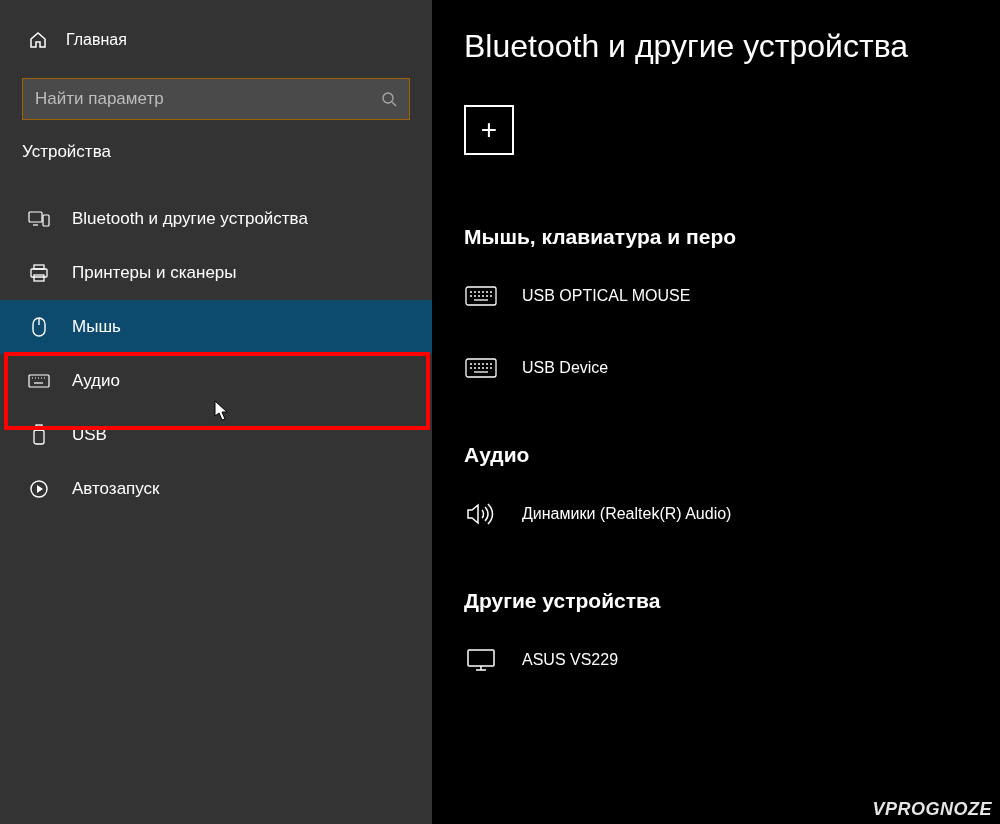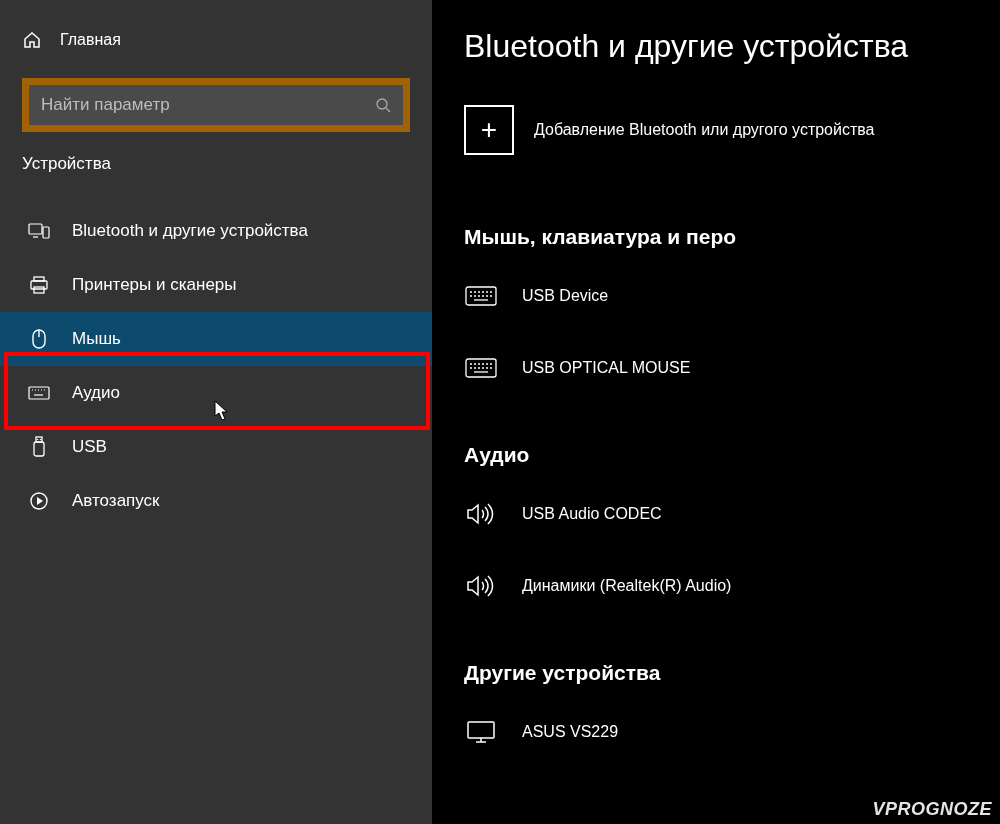--- a/index.html
+++ b/index.html
@@ -1,21 +1,21 @@
 <!DOCTYPE html>
 <html><head>
 <meta charset="utf-8">
 <style>
 * { margin: 0; padding: 0; box-sizing: border-box; font-family: "Segoe UI", Arial, sans-serif; }
 body { background: #000; width: 1000px; height: 824px; overflow: hidden; position: relative; }
 .container { display: flex; height: 100%; }
 .sidebar { width: 432px; background: #333333; padding-top: 18px; color: #fff; }
-.home-row { display: flex; align-items: center; gap: 18px; padding: 12px 28px 20px 22px; cursor: pointer; }
+.home-row { display: flex; align-items: center; gap: 18px; padding: 12px 28px 20px 28px; cursor: pointer; }
 .home-row span { font-size: 16px; }
-.search-box { margin: 8px 22px 22px 22px; background: #4a4a4a; border: 7px solid #a16207; height: 54px; display: flex; align-items: center; padding: 0 12px; cursor: text; }
+.search-box { margin: 8px 22px 22px 22px; background: #4a4a4a; border: 1px solid #a16207; height: 42px; display: flex; align-items: center; padding: 0 12px; cursor: text; }
 .search-box input { background: transparent; border: none; outline: none; color: #ccc; font-size: 17px; flex: 1; }
 .search-box input::placeholder { color: #bdbdbd; }
 .search-icon { color: #aaa; font-size: 16px; }
 .category { padding: 0 38px 18px 22px; font-size: 17px; color: #fff; }
 .nav-items { margin-top: 12px; }
 .nav-item { display: flex; align-items: center; gap: 22px; padding: 16px 28px; font-size: 17px; color: #fff; cursor: pointer; }
 .nav-item.active { background: #0c4a6e; }
 .nav-item .icn { width: 22px; height: 22px; display: flex; align-items: center; justify-content: center; }
 .highlight-box { position: absolute; border: 4px solid #ff0000; pointer-events: none; z-index: 10; }
 .cursor { position: absolute; z-index: 20; width: 18px; height: 22px; }
@@ -132,21 +132,20 @@
       </div>
 
     </div>
   </div>
 
   <div class="main">
     <h1 class="page-title">Bluetooth и другие устройства</h1>
 
     <div class="add-row">
       <div class="add-box">+</div>
-      <span class="label">Добавление Bluetooth или другого устройства</span>
     </div>
 
     <div>
       <h2 class="section-h">Мышь, клавиатура и перо</h2>
       <div class="dev-item">
         <span class="dicn">
           <svg width="32" height="20" viewBox="0 0 32 20" fill="none" stroke="#fff" stroke-width="1.3">
             <rect x="1" y="1" width="30" height="18" rx="2"></rect>
             <line x1="5" y1="6" x2="7" y2="6"></line>
               <line x1="9" y1="6" x2="11" y2="6"></line>
@@ -156,69 +155,58 @@
               <line x1="25" y1="6" x2="27" y2="6"></line>
             <line x1="5" y1="10" x2="7" y2="10"></line>
               <line x1="9" y1="10" x2="11" y2="10"></line>
               <line x1="13" y1="10" x2="15" y2="10"></line>
               <line x1="17" y1="10" x2="19" y2="10"></line>
               <line x1="21" y1="10" x2="23" y2="10"></line>
               <line x1="25" y1="10" x2="27" y2="10"></line>
             <line x1="9" y1="14" x2="23" y2="14"></line>
           </svg>
         </span>
-        <span class="dlabel">USB Device</span>
+        <span class="dlabel">USB OPTICAL MOUSE</span>
       </div>
       <div class="dev-item">
         <span class="dicn">
           <svg width="32" height="20" viewBox="0 0 32 20" fill="none" stroke="#fff" stroke-width="1.3">
             <rect x="1" y="1" width="30" height="18" rx="2"></rect>
             <line x1="5" y1="6" x2="7" y2="6"></line>
               <line x1="9" y1="6" x2="11" y2="6"></line>
               <line x1="13" y1="6" x2="15" y2="6"></line>
               <line x1="17" y1="6" x2="19" y2="6"></line>
               <line x1="21" y1="6" x2="23" y2="6"></line>
               <line x1="25" y1="6" x2="27" y2="6"></line>
             <line x1="5" y1="10" x2="7" y2="10"></line>
               <line x1="9" y1="10" x2="11" y2="10"></line>
               <line x1="13" y1="10" x2="15" y2="10"></line>
               <line x1="17" y1="10" x2="19" y2="10"></line>
               <line x1="21" y1="10" x2="23" y2="10"></line>
               <line x1="25" y1="10" x2="27" y2="10"></line>
             <line x1="9" y1="14" x2="23" y2="14"></line>
           </svg>
         </span>
-        <span class="dlabel">USB OPTICAL MOUSE</span>
+        <span class="dlabel">USB Device</span>
       </div>
     </div>
 
     <div class="section-gap"></div>
 
     <div>
       <h2 class="section-h">Аудио</h2>
       <div class="dev-item">
         <span class="dicn">
           <svg width="30" height="24" viewBox="0 0 30 24" fill="none" stroke="#fff" stroke-width="1.5">
             <path d="M2 8 H6 L12 3 V21 L6 16 H2 Z"></path>
             <path d="M16 8 C18 10 18 14 16 16"></path>
             <path d="M19 5 C23 9 23 15 19 19"></path>
             <path d="M22 2 C28 8 28 16 22 22"></path>
           </svg>
         </span>
-        <span class="dlabel">USB Audio CODEC</span>
-      </div>
-      <div class="dev-item">
-        <span class="dicn">
-          <svg width="30" height="24" viewBox="0 0 30 24" fill="none" stroke="#fff" stroke-width="1.5">
-            <path d="M2 8 H6 L12 3 V21 L6 16 H2 Z"></path>
-            <path d="M16 8 C18 10 18 14 16 16"></path>
-            <path d="M19 5 C23 9 23 15 19 19"></path>
-            <path d="M22 2 C28 8 28 16 22 22"></path>
-          </svg>
-        </span>
         <span class="dlabel">Динамики (Realtek(R) Audio)</span>
       </div>
     </div>
 
     <div class="section-gap"></div>
 
     <div>
       <h2 class="section-h">Другие устройства</h2>
       <div class="dev-item">
         <span class="dicn">

